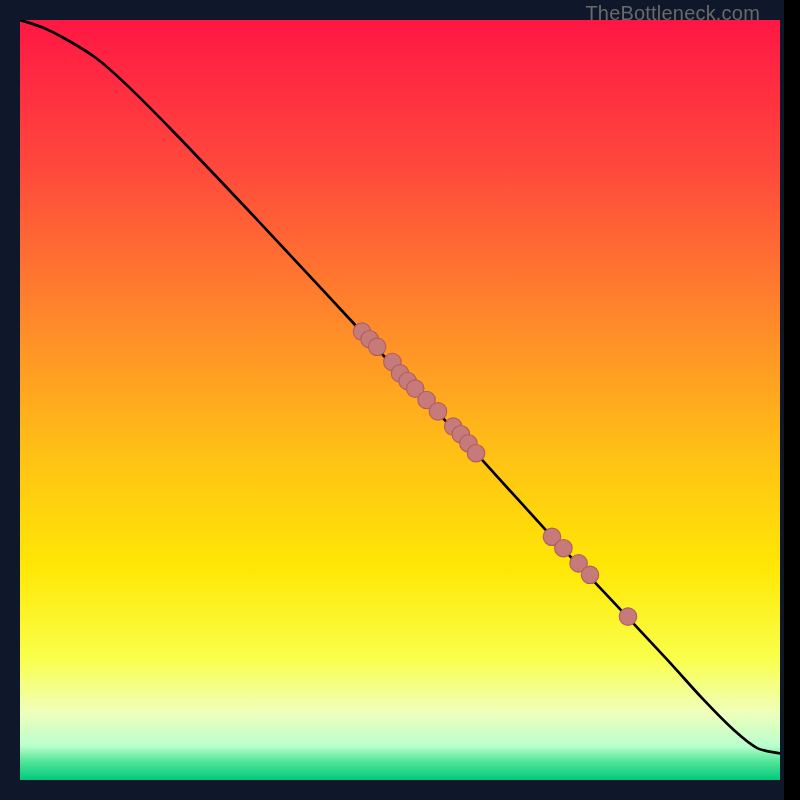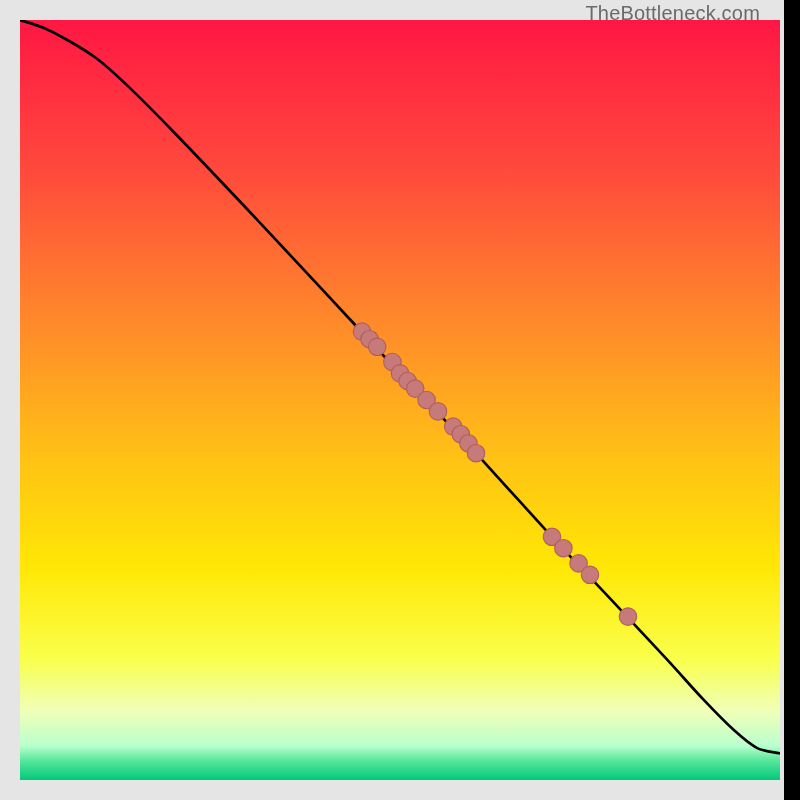--- a/index.html
+++ b/index.html
@@ -10,21 +10,21 @@
     background: #000;
     overflow: hidden;
     font-family: Arial, Helvetica, sans-serif;
   }
   .frame {
     position: absolute;
     left: 0;
     top: 0;
     width: 784px;
     height: 800px;
-    background: #e5e5e5;
+    background: #0f172a;
   }
   .plot {
     position: absolute;
     left: 20px;
     top: 20px;
     width: 760px;
     height: 760px;
   }
   .watermark {
     position: absolute;

